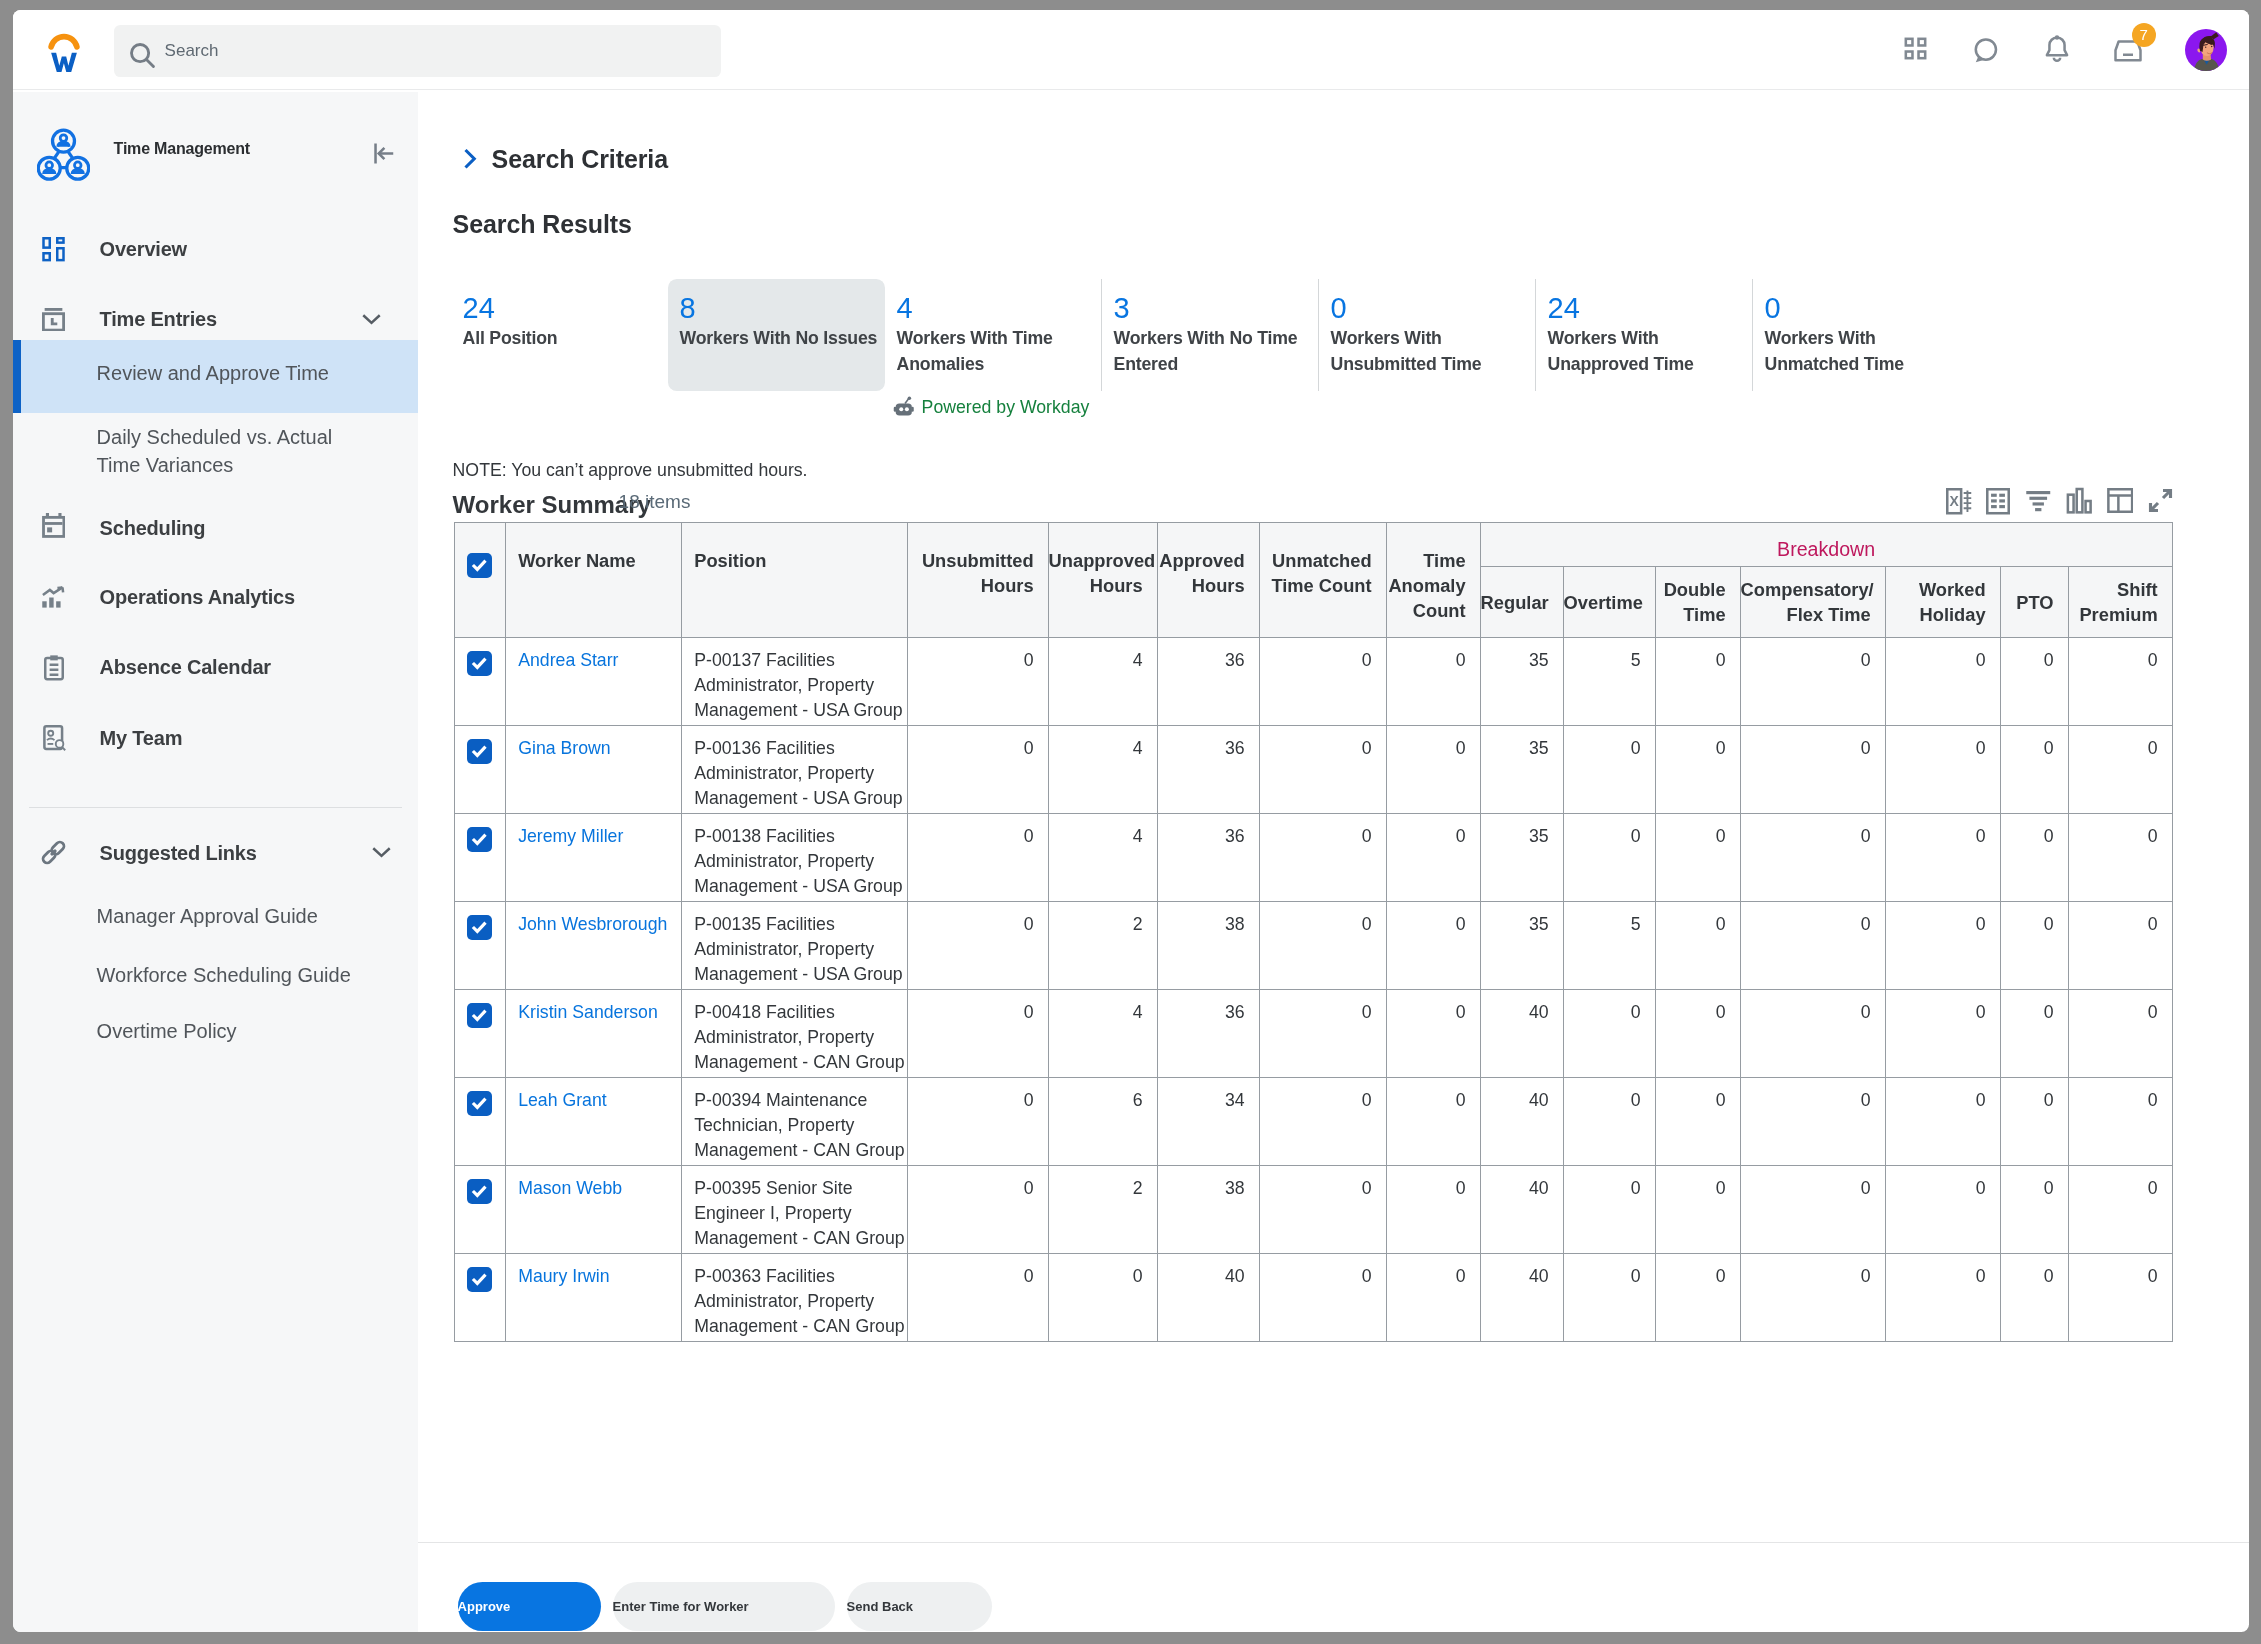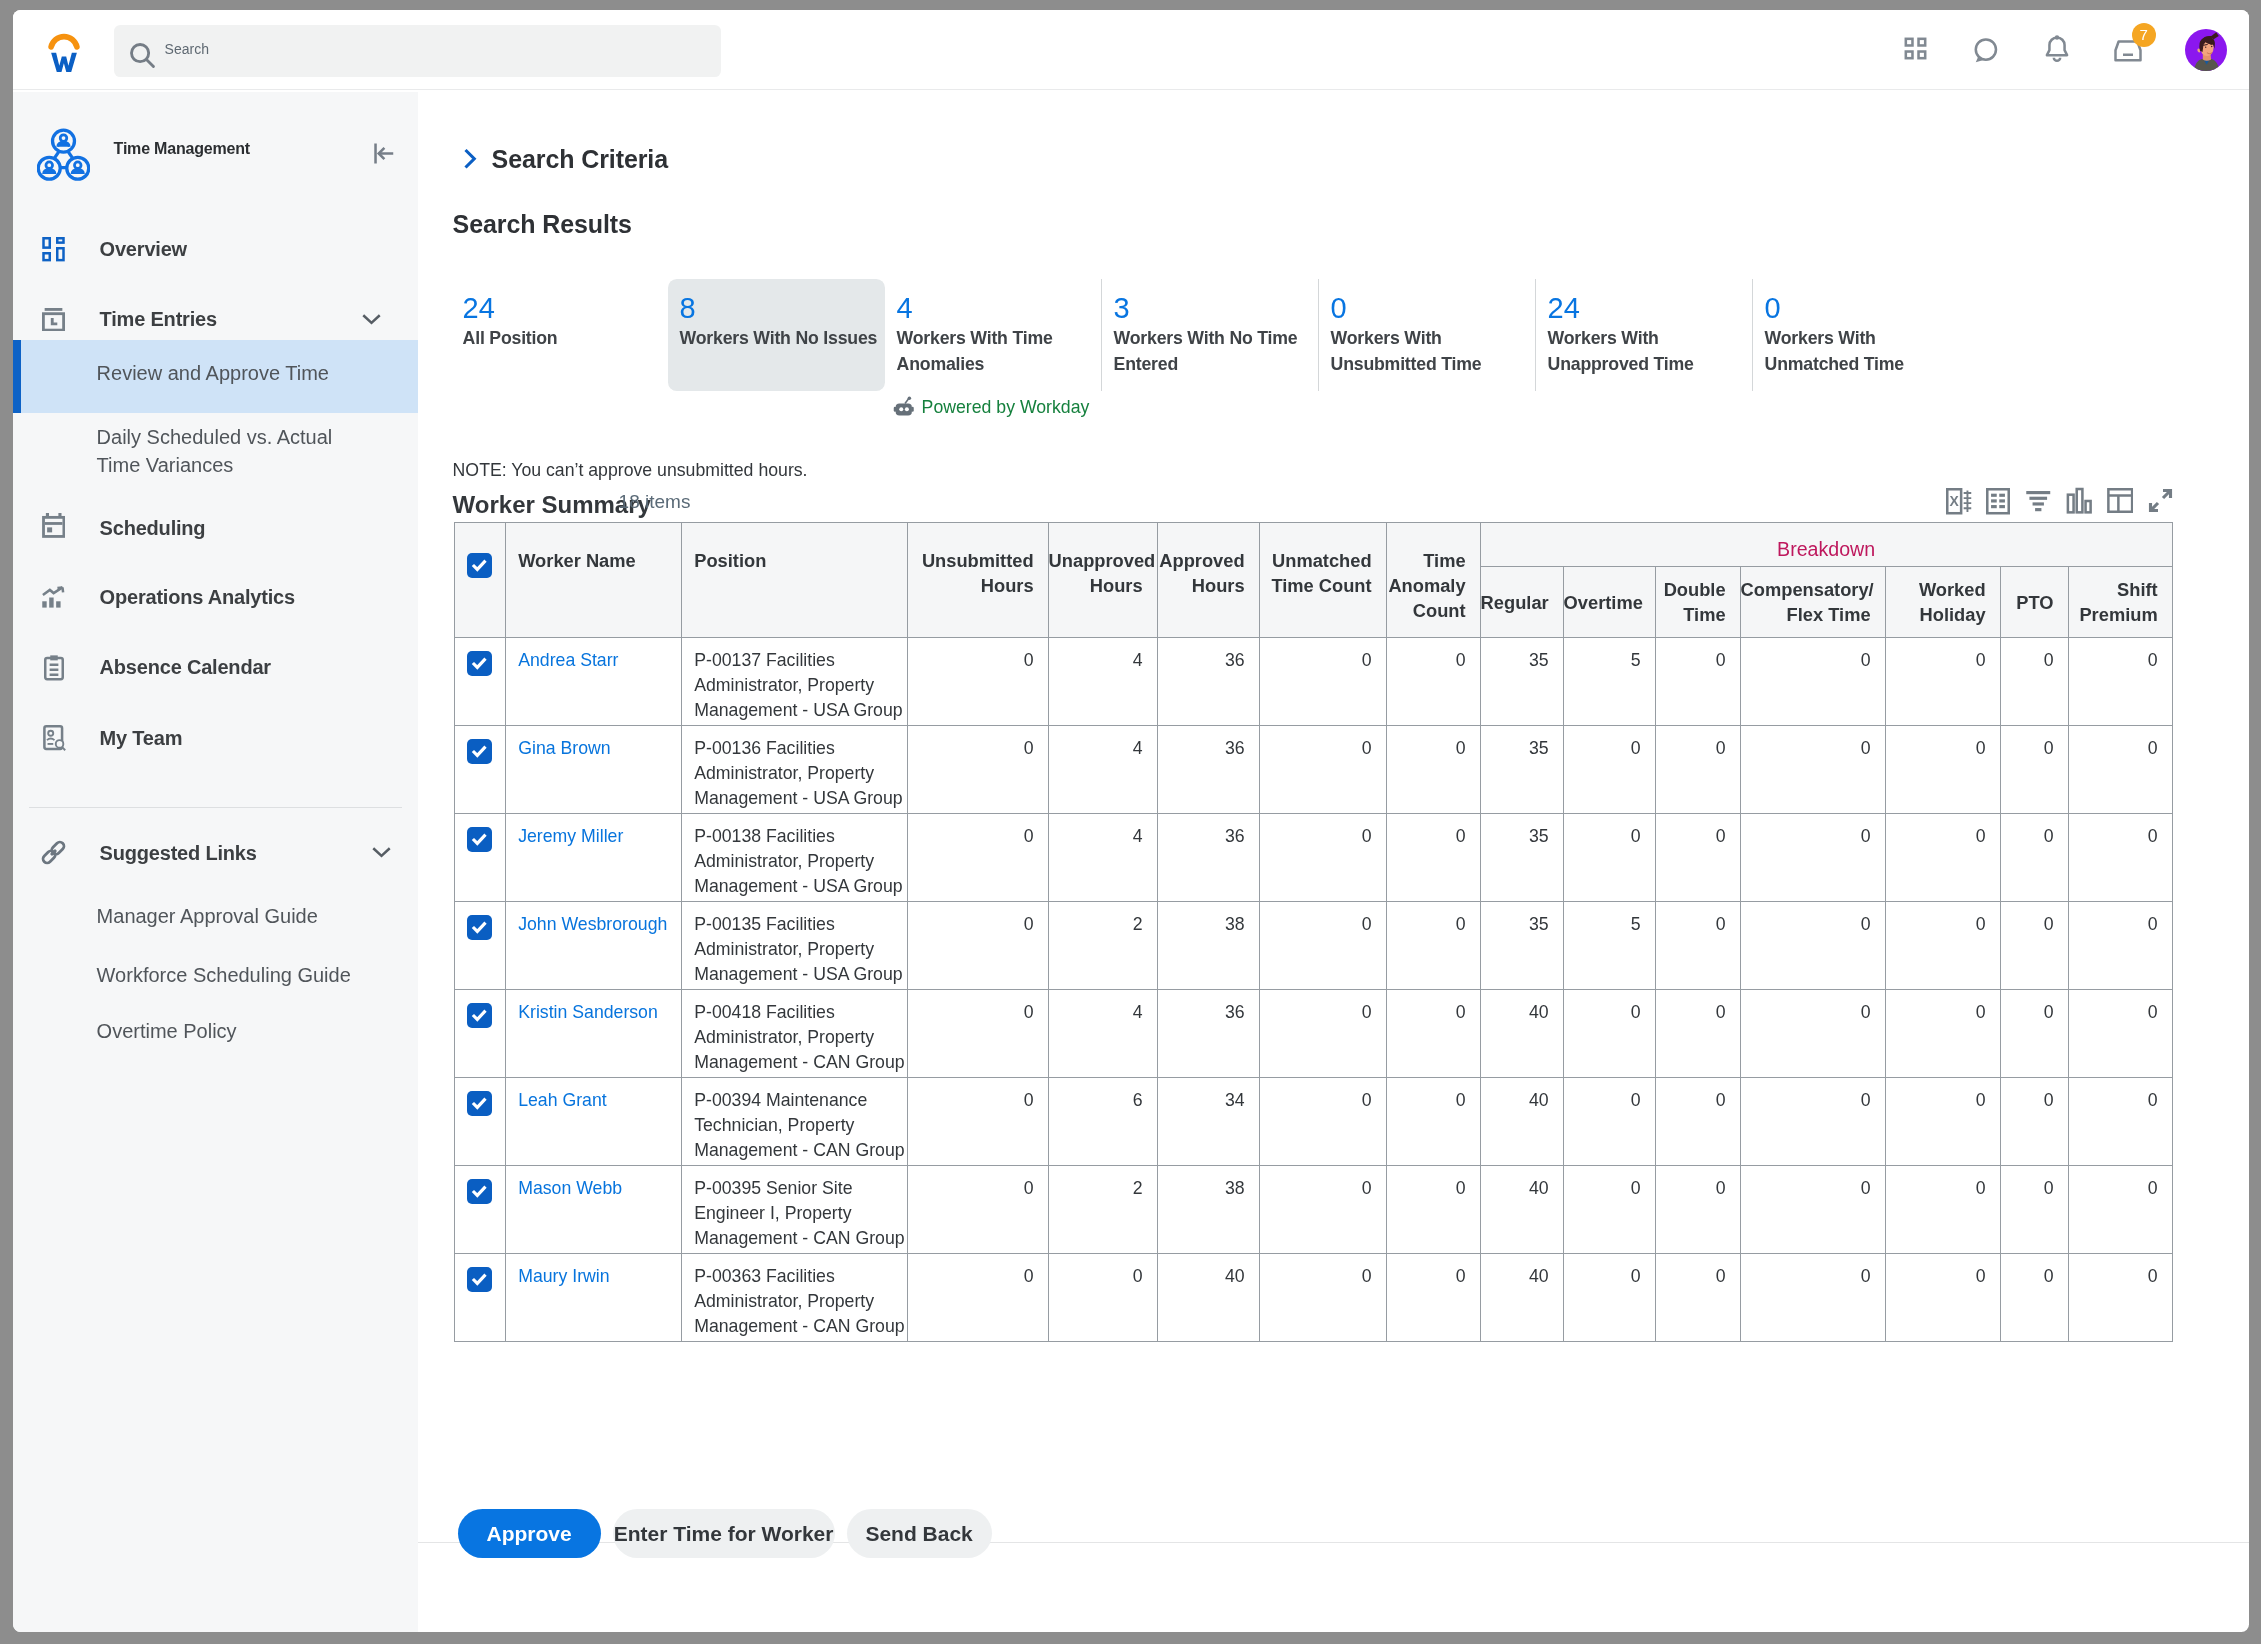--- a/index.html
+++ b/index.html
@@ -3,21 +3,21 @@
 <meta charset="utf-8">
 <style>
   * { margin:0; padding:0; box-sizing:border-box; }
   html,body { width:2261px; height:1644px; background:#8d8d8d; font-family:"Liberation Sans",sans-serif; overflow:hidden; }
   #frame { position:absolute; left:12.6px; top:10px; width:2236px; height:1622px; background:#fff; border-radius:7.6px; overflow:hidden; }
   .abs { position:absolute; }
 
   
   #topbar { position:absolute; left:0; top:0; width:2236px; height:80px; background:#fff; border-bottom:1.3px solid #e9eaeb; }
   #searchbox { position:absolute; left:101px; top:15px; width:607px; height:52px; background:#f1f2f2; border-radius:6.3px; }
-  #searchbox .ph { position:absolute; left:51px; top:16px; font-size:14px; color:#5f6972; }
+  #searchbox .ph { position:absolute; left:51px; top:16px; font-size:17px; color:#5f6972; }
 
   
   #sidebar { position:absolute; left:0; top:82px; width:405px; height:1541px; background:#f6f7f8; }
   .navtxt { position:absolute; left:87px; font-size:20px; font-weight:bold; color:#3c3f42; letter-spacing:-0.2px; }
   .navsub { position:absolute; left:84px; font-size:20px; color:#50555a; }
   #selrow { position:absolute; left:0; top:248px; width:405px; height:73px; background:#cfe3f7; }
   #selbar { position:absolute; left:0; top:248px; width:8.8px; height:73px; background:#0d62c6; z-index:3; }
   #sidediv { position:absolute; left:16px; top:715px; width:373px; height:0; border-top:1.3px solid #dddfe1; }
 
   
@@ -37,21 +37,21 @@
   #wtab th.bd { text-align:center; vertical-align:bottom; padding:0 0 3.8px 0; font-weight:normal; color:#be185d; font-size:19.6px; }
   #wtab th.sub { vertical-align:middle; padding:0 14px 0 0; }
   #wtab td { background:#fff; vertical-align:top; text-align:right; padding:9.5px 14px 0 0; line-height:25px; font-size:17.7px; }
   #wtab td.l { text-align:left; padding:9.5px 0 0 12.6px; white-space:nowrap; }
   #wtab tr.r { height:88px; }
   .cb { display:block; width:25px; height:25px; background:#0a5ec2; border-radius:5px; margin:0 auto; padding-top:5px; box-sizing:border-box; }
   .cb svg { display:block; margin:0 auto; }
   a.wlink { color:#0774dd; text-decoration:none; }
 
   
-  .btn { position:absolute; top:1499px; height:49px; border-radius:25px; font-size:21px; font-weight:bold; line-height:49px; text-align:center; }
+  .btn { position:absolute; top:1572px; height:49px; border-radius:25px; font-size:13px; font-weight:bold; line-height:49px; text-align:left; }
   .btn.primary { background:#0875e1; color:#fff; }
   .btn.plain { background:#eef0f1; color:#33373b; }
 </style>
 </head>
 <body>
 <div id="frame">
 
   <div id="topbar">
     <svg class="abs" style="left:35px;top:19.6px" width="32" height="44" viewBox="0 0 50 70">
       <path d="M 4.5 27 A 21 21 0 0 1 45.5 27" fill="none" stroke="#f6920f" stroke-width="9" stroke-linecap="round"></path>

